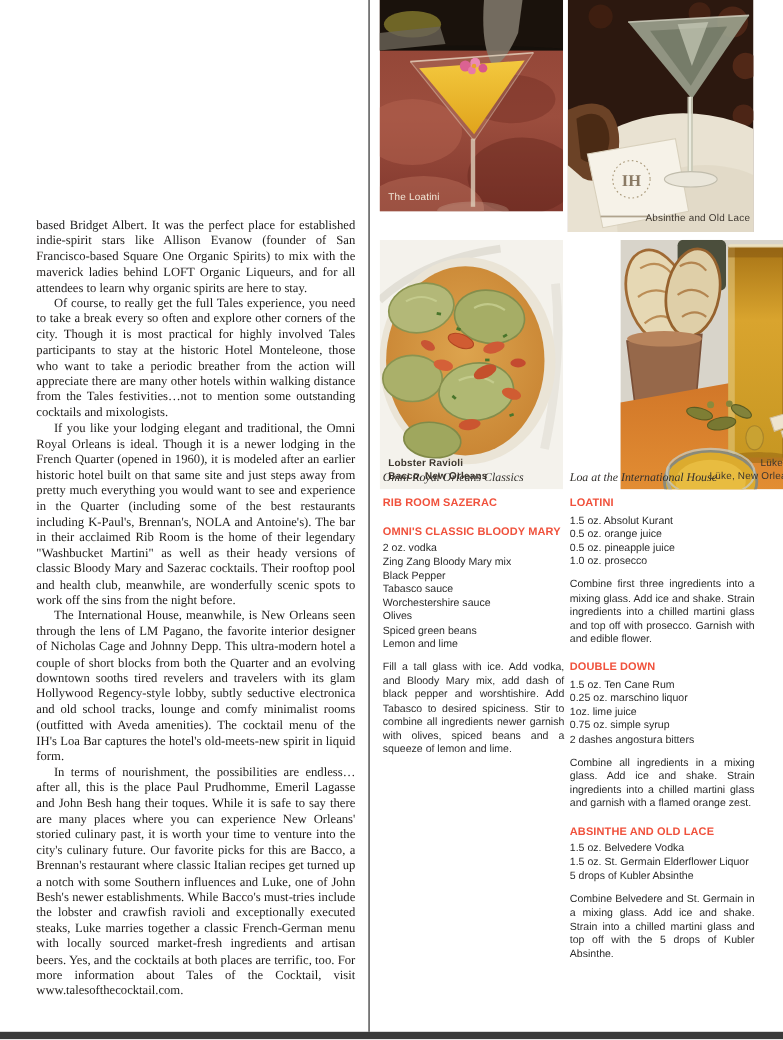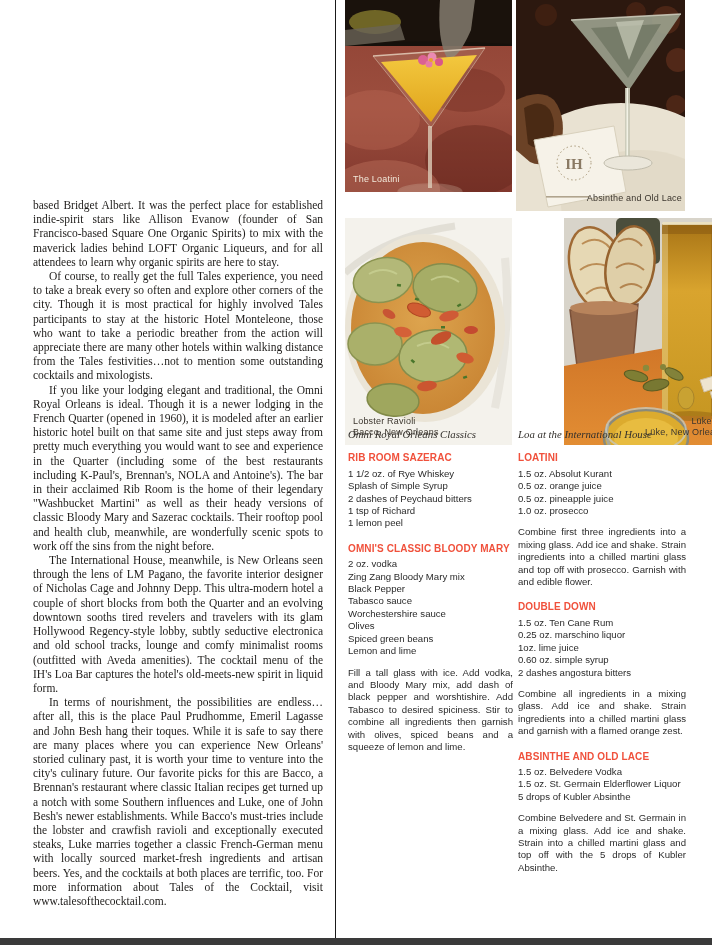--- a/index.html
+++ b/index.html
@@ -15,21 +15,21 @@
            font-family:"Liberation Serif",serif;font-size:11.5px;line-height:14.2px;
            text-align:justify;}
   .article p{margin:0;font-family:Liberation Serif, serif;}
   .article p.indent{text-indent:16px;}
 
   
   .photo{position:absolute;overflow:hidden;}
   .photo svg{display:block;}
   .photo1{left:345px;top:0;width:167px;height:192px;}
   .photo2{left:516px;top:0;width:174px;height:211px;}
-  .photo3{left:345px;top:218px;width:167px;height:227px;}
+  .photo3{left:345px;top:218px;width:167px;height:227px;font-weight:bold;}
   .photo4{left:516px;top:218px;width:169px;height:227px;padding-left:48px;}
   .caption{position:absolute;font-size:9px;line-height:11px;letter-spacing:.2px;}
   .cap-light{color:#f2e9da;}
   .cap-dark{color:#3c362e;}
   .cap-bl{left:8px;bottom:7px;text-align:left;}
   .cap-br{right:8px;bottom:7px;text-align:right;}
 
   
   .recipes{position:absolute;top:428px;color:#2b2b2b;font-size:9.6px;line-height:12.4px;}
   .recipes-left{left:348px;width:165px;}
@@ -247,41 +247,34 @@
     <div class="caption cap-dark cap-br">
         <div>Lüke Alt</div>
         <div>Lüke, New Orleans</div>
       </div>
   </div>
 
   <div class="recipes recipes-left">
     <div class="section-title">Omni Royal Orleans Classics</div>
     <div class="recipe">
       <div class="recipe-title">RIB ROOM SAZERAC</div>
-      <div class="ingredients">
-          <div>1 1/2 oz. of Rye Whiskey</div>
-          <div>Splash of Simple Syrup</div>
-          <div>2 dashes of Peychaud bitters</div>
-          <div>1 tsp of Richard</div>
-          <div>1 lemon peel</div>
-        </div>
     </div>
     <div class="recipe">
       <div class="recipe-title">OMNI'S CLASSIC BLOODY MARY</div>
       <div class="ingredients">
           <div>2 oz. vodka</div>
           <div>Zing Zang Bloody Mary mix</div>
           <div>Black Pepper</div>
           <div>Tabasco sauce</div>
           <div>Worchestershire sauce</div>
           <div>Olives</div>
           <div>Spiced green beans</div>
           <div>Lemon and lime</div>
         </div>
-      <p class="instructions">Fill a tall glass with ice. Add vodka, and Bloody Mary mix, add dash of black pepper and worshtishire. Add Tabasco to desired spiciness. Stir to combine all ingredients then garnish with olives, spiced beans and a squeeze of lemon and lime.</p>
+      <p class="instructions">Fill a tall glass with ice. Add vodka, and Bloody Mary mix, add dash of black pepper and worshtishire. Add Tabasco to desired spiciness. Stir to combine all ingredients newer garnish with olives, spiced beans and a squeeze of lemon and lime.</p>
     </div>
   </div>
 
   <div class="recipes recipes-right">
     <div class="section-title">Loa at the International House</div>
     <div class="recipe">
       <div class="recipe-title">LOATINI</div>
       <div class="ingredients">
           <div>1.5 oz. Absolut Kurant</div>
           <div>0.5 oz. orange juice</div>
@@ -289,21 +282,21 @@
           <div>1.0 oz. prosecco</div>
         </div>
       <p class="instructions">Combine first three ingredients into a mixing glass. Add ice and shake. Strain ingredients into a chilled martini glass and top off with prosecco. Garnish with and edible flower.</p>
     </div>
     <div class="recipe">
       <div class="recipe-title">DOUBLE DOWN</div>
       <div class="ingredients">
           <div>1.5 oz. Ten Cane Rum</div>
           <div>0.25 oz. marschino liquor</div>
           <div>1oz. lime juice</div>
-          <div>0.60 oz. simple syrup</div>
+          <div>0.75 oz. simple syrup</div>
           <div>2 dashes angostura bitters</div>
         </div>
       <p class="instructions">Combine all ingredients in a mixing glass. Add ice and shake. Strain ingredients into a chilled martini glass and garnish with a flamed orange zest.</p>
     </div>
     <div class="recipe">
       <div class="recipe-title">ABSINTHE AND OLD LACE</div>
       <div class="ingredients">
           <div>1.5 oz. Belvedere Vodka</div>
           <div>1.5 oz. St. Germain Elderflower Liquor</div>
           <div>5 drops of Kubler Absinthe</div>

